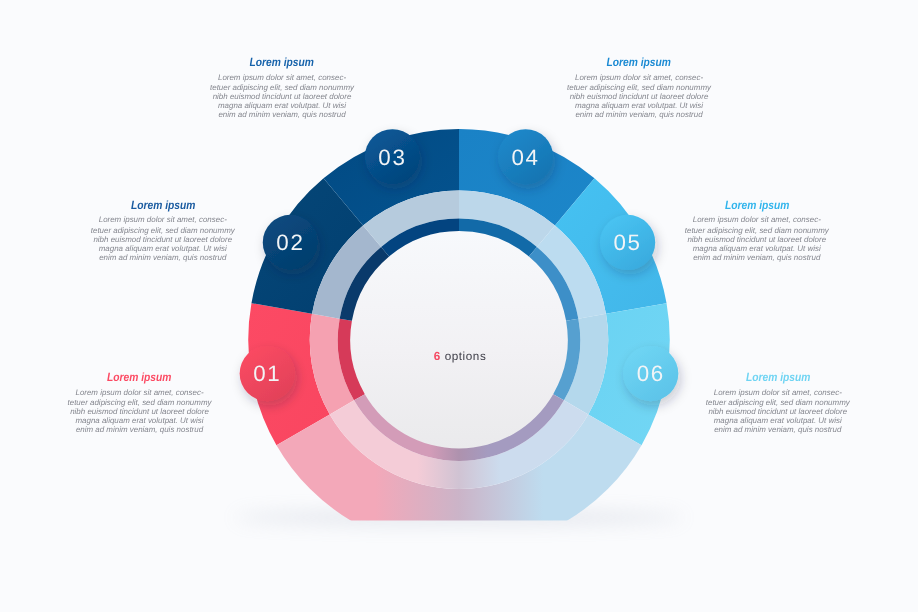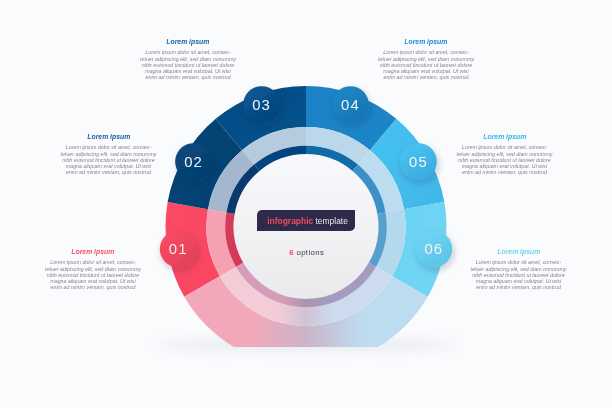--- a/index.html
+++ b/index.html
@@ -13,21 +13,21 @@
   .tblock .ttl span{display:inline-block;transform:scaleX(0.865) translateZ(0);transform-origin:center;}
   .tblock .bdy{font-size:5.3px;line-height:6.2px;color:#84868e;margin:0;transform:translateZ(0);}
   .badge-num{font-size:14.9px;fill:#f2f4f6;text-anchor:middle;letter-spacing:1.1px;}
   svg.chart{transform:translateZ(0);}
   .ctr-box{position:absolute;background:#2e2a4a;border-radius:5px 0 5px 0;display:flex;
            align-items:center;justify-content:center;}
   .ctr-box{font-size:8.9px;line-height:1;}
   .ctr-box .inner{display:inline-block;transform:scaleX(0.95) translate(1.2px,1.1px);transform-origin:center;white-space:pre;}
   .ctr-box .hi{color:#f54a63;font-weight:bold;}
   .ctr-box .lo{color:#e8e8ee;}
-  .ctr-sub{position:absolute;text-align:center;font-size:7.8px;color:#3c3c46;letter-spacing:0.38px;line-height:8px;margin-top:15px;}
+  .ctr-sub{position:absolute;text-align:center;font-size:7.8px;color:#3c3c46;letter-spacing:0.38px;line-height:8px;}
   .ctr-sub .n{color:#f54a63;font-weight:bold;}
 </style>
 </head>
 <body>
 
 <div id="stage">
   <svg class="chart" id="chart" viewBox="0 0 612 408">
       <defs>
         <filter id="badgeshadow" x="-60%" y="-60%" width="240%" height="240%">
           <feDropShadow dx="1.6" dy="3.2" stdDeviation="3.4" flood-color="#2a2344" flood-opacity="0.22"></feDropShadow>
@@ -151,23 +151,20 @@
       <g>
         <circle cx="418.41009741122014" cy="161.60000000000002" r="18.4" fill="url(#bg05)" filter="url(#badgeshadow)"></circle>
         <text x="418.41009741122014" y="166.90000000000003" class="badge-num">05</text>
       </g>
       <g>
         <circle cx="433.8280463409846" cy="249.03953346116757" r="18.4" fill="url(#bg06)" filter="url(#badgeshadow)"></circle>
         <text x="433.8280463409846" y="254.33953346116758" class="badge-num">06</text>
       </g>
     </svg>
 
-  <div class="ctr-box" id="ctrbox" style="left: 257px; top: 210px; width: 98px; height: 20.5px;">
-      <span class="inner"><span class="hi">infographic</span><span class="lo"> template</span></span>
-    </div>
   <div class="ctr-sub" id="ctrsub" style="left: 246.5px; top: 233.5px; width: 120px; text-indent: 0.4px;">
     <span class="n">6</span><span> options</span>
   </div>
 
   <div id="blocks">
       <div class="tblock" style="left: 136px; top: 36px; width: 104px;">
         <div class="ttl" style="color: rgb(23, 99, 171);"><span>Lorem ipsum</span></div>
         <div class="bdy">
           <div>Lorem ipsum dolor sit amet, consec-</div>
           <div>tetuer adipiscing elit, sed diam nonummy</div>

